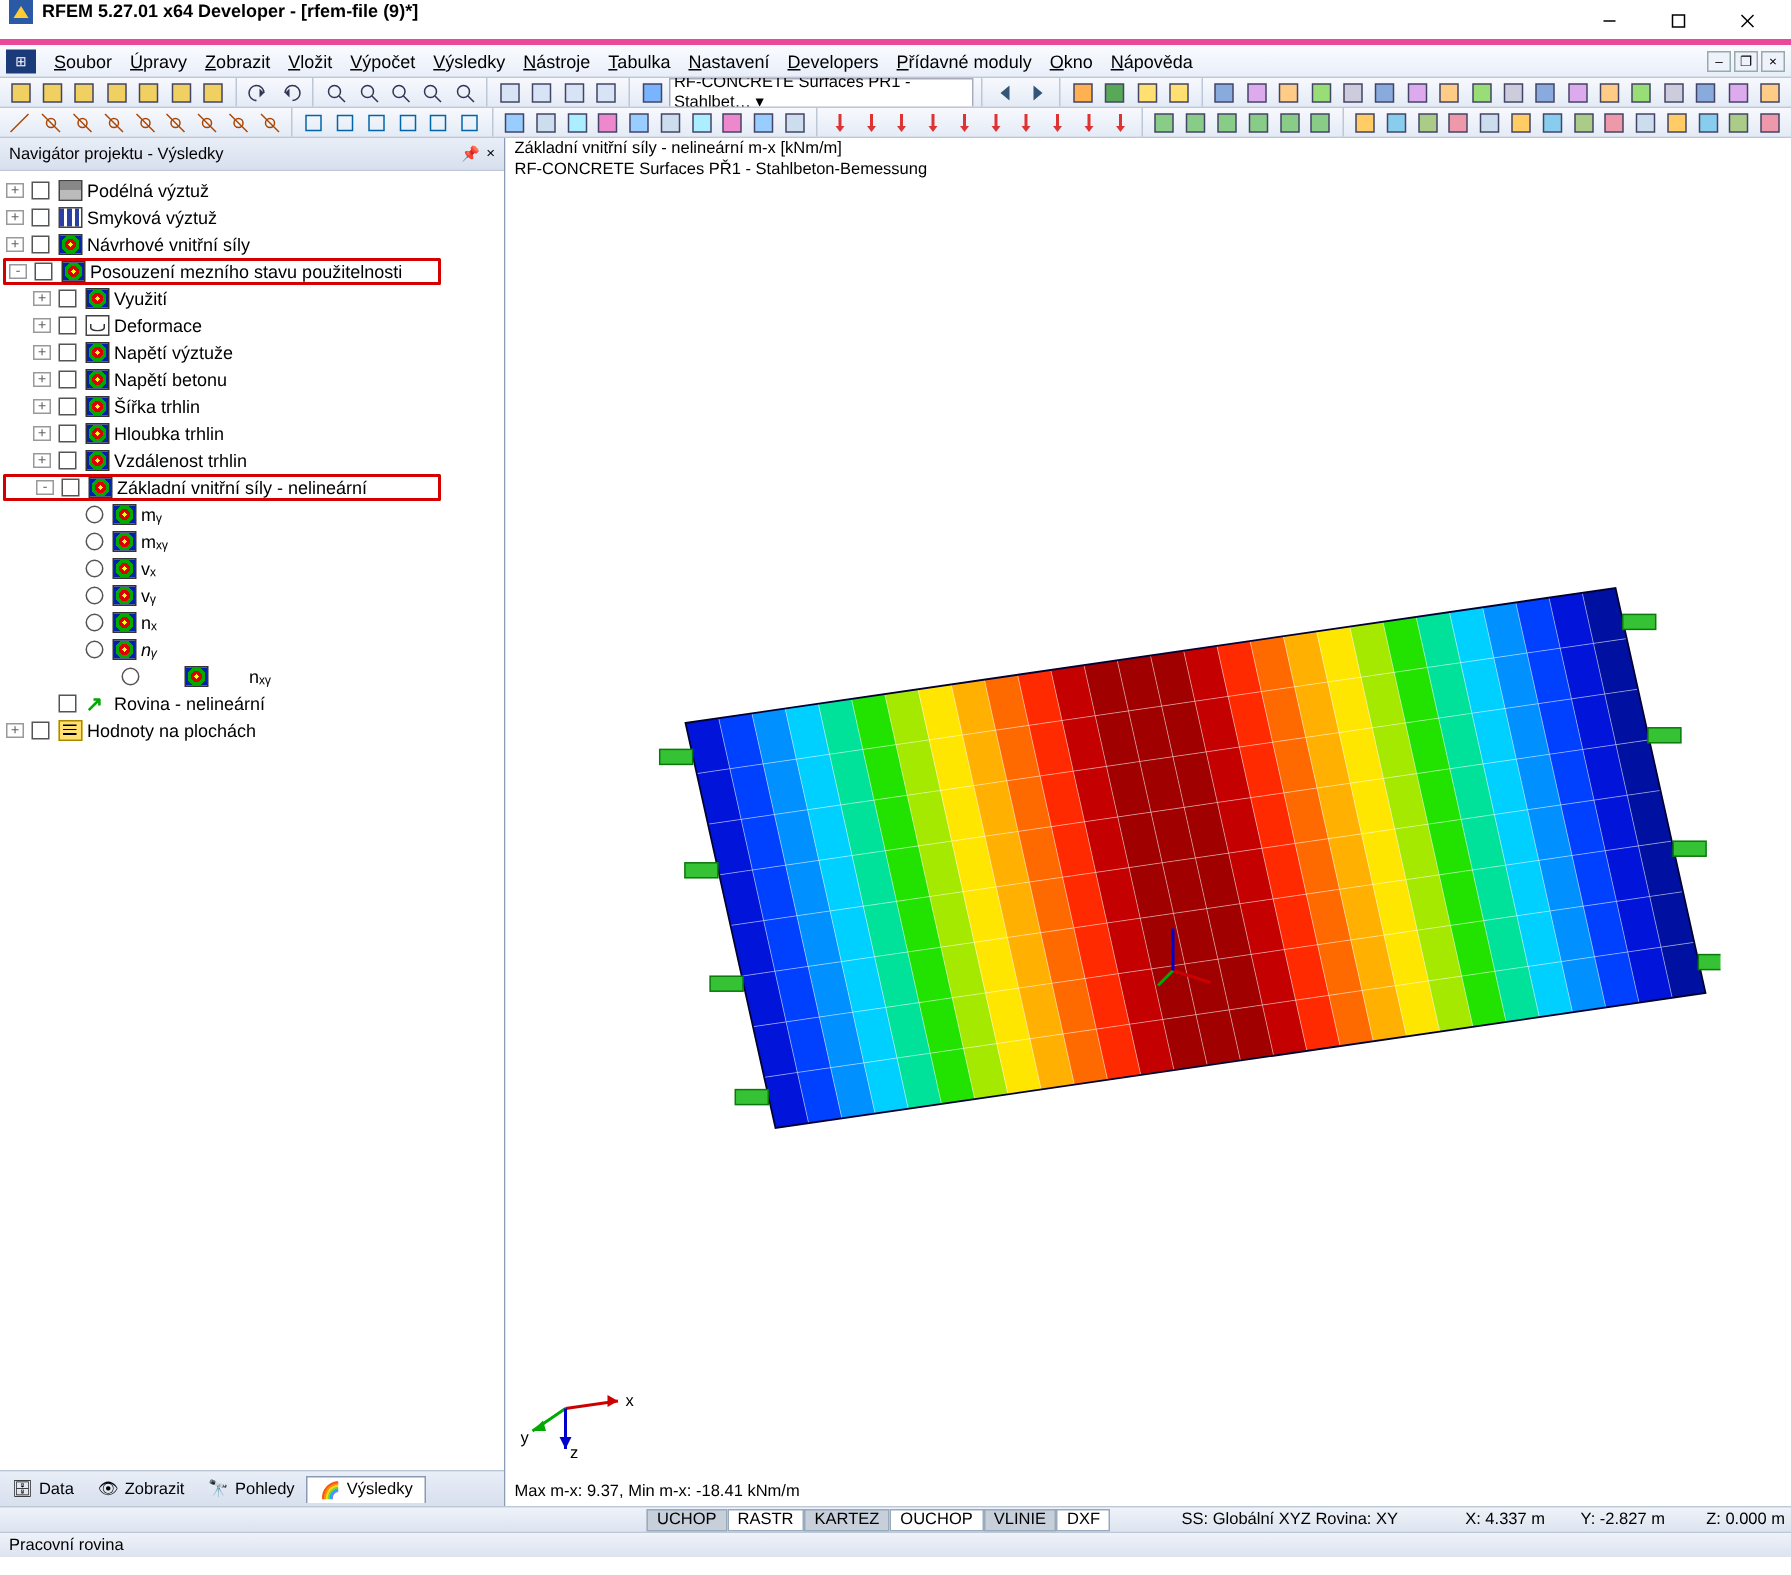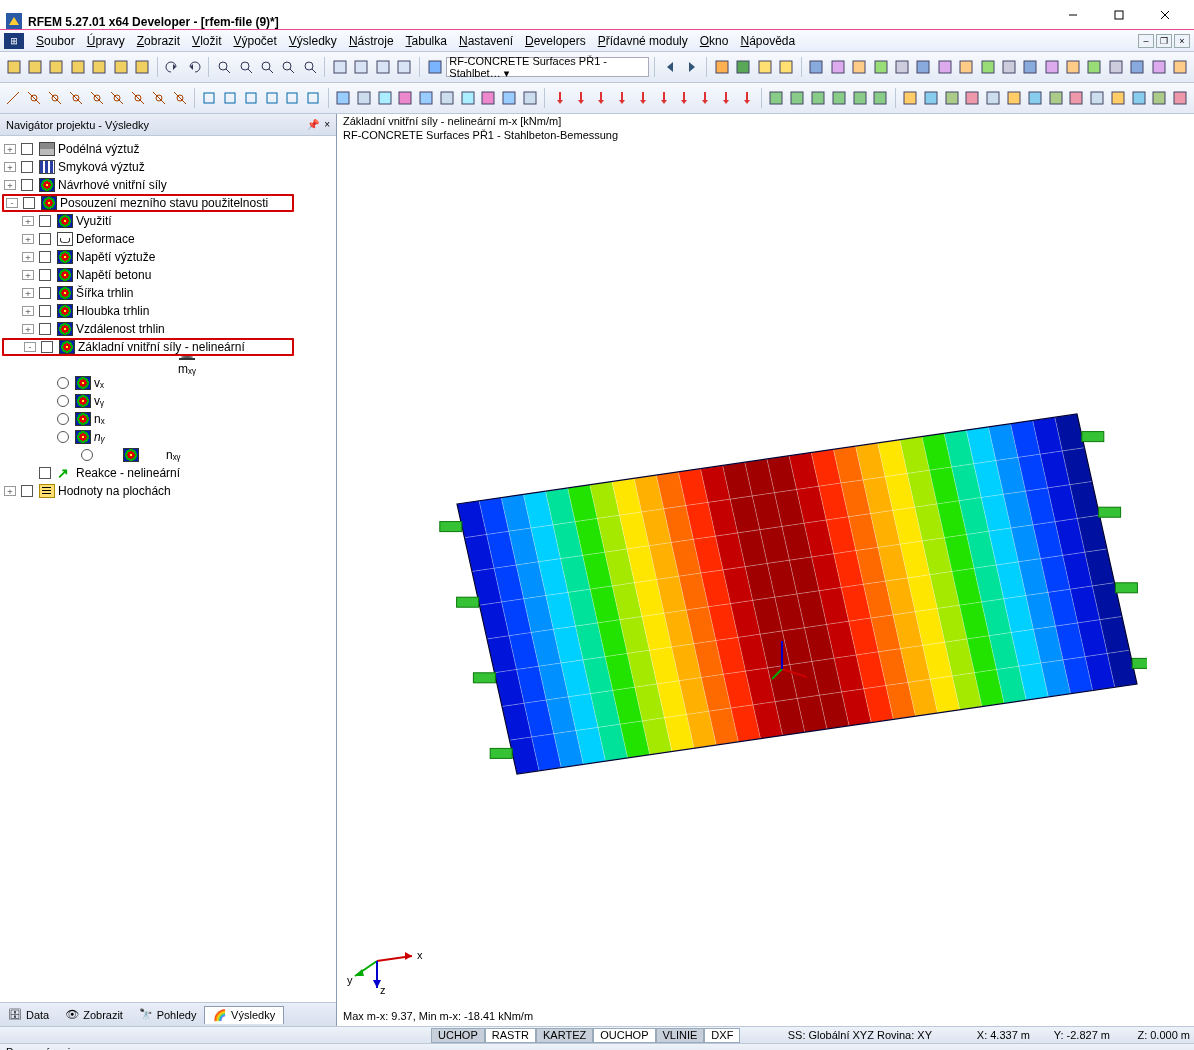--- a/index.html
+++ b/index.html
@@ -1,28 +1,28 @@
 <!DOCTYPE html>
 <html><head>
 <meta charset="utf-8">
 <style>
   * { box-sizing: border-box; font-family: "Segoe UI", Tahoma, sans-serif; }
   body { margin:0; padding:0; background:#fff; width:1194px; height:1050px; overflow:hidden; font-size:12px; color:#000;}
-  .titlebar { height:30px; background:#fff; border-bottom:1px solid #ec4899; display:flex; align-items:flex-end; padding:0 6px; }
+  .titlebar { height:30px; background:#fff; border-bottom:4px solid #ec4899; display:flex; align-items:flex-start; padding:0 6px; }
   .titlebar .icon { width:16px; height:16px; margin-right:6px; }
   .titlebar .title { font-weight:bold; flex:1; font-size:12px;}
   .winbtns { display:flex; gap:0; }
   .winbtn { width:46px; height:28px; display:flex; align-items:center; justify-content:center; }
   .menubar { height:22px; background:linear-gradient(#fafcff,#e8eef9); border-bottom:1px solid #bcc7d8; display:flex; align-items:center; padding:0 4px; font-size:12px; }
   .menubar .logo { width:20px; height:16px; background:#1a3a7a; margin-right:6px; display:flex; align-items:center; justify-content:center; color:#fff; font-size:9px;}
   .menuitem { padding:2px 6px; cursor:default;margin-top:24px; }
   .menuitem u { text-decoration:underline;}
   .mdicontrols { margin-left:auto; display:flex; gap:2px;}
   .mdicontrols div{ width:16px; height:14px; border:1px solid #9aa; background:#eef3fb; font-size:9px; display:flex; align-items:center; justify-content:center;}
-  .toolbar { height:31px; background:linear-gradient(#f7f9fd,#e4ebf6); border-bottom:1px solid #bcc7d8; display:flex; align-items:center; padding:0 4px; gap:2px; overflow:hidden;}
+  .toolbar { height:20px; background:linear-gradient(#f7f9fd,#e4ebf6); border-bottom:1px solid #bcc7d8; display:flex; align-items:center; padding:0 4px; gap:2px; overflow:hidden;}
   .tbicon { width:20px; height:20px; display:flex; align-items:center; justify-content:center; border:1px solid transparent; border-radius:2px; position:relative;}
   .tbicon svg { width:16px; height:16px;}
   .tbsep { width:1px; height:20px; background:#bcc7d8; margin:0 3px;}
   .tbselect { height:20px; border:1px solid #aab; font-size:11px; background:#fff; padding:0 2px; display:flex; align-items:center;}
   .content { display:flex; height:calc(1050px - 30px - 22px - 26px - 26px - 17px - 17px); }
   .sidebar { width:337px; border-right:1px solid #8a9bb3; display:flex; flex-direction:column; background:#fff; }
   .sidehdr { height:22px; background:linear-gradient(#e9eef7,#d8e0ee); border-bottom:1px solid #bcc7d8; display:flex; align-items:center; padding:0 6px; font-size:11px;}
   .sidehdr .spacer{flex:1;}
   .sidehdr .pin{font-size:10px; margin-left:4px;}
   .tree { flex:1; overflow:auto; padding:4px 2px; font-size:12px; line-height:18px;}
@@ -706,61 +706,67 @@
           <span class="cb"></span>
           <span class="ico-rb"></span>
           <span>Vzdálenost trhlin</span>
         </div>
         <div class="node hl" style="padding-left: 20px; padding-top: 0px; margin-left: 0px; margin-right: 40px;">
           <span class="exp">-</span>
           <span class="cb"></span>
           <span class="ico-rb"></span>
           <span>Základní vnitřní síly - nelineární</span>
         </div>
-        <div class="node" style="padding-left: 38px; flex-direction: column;">
-          <span class="noexp"></span>
-          <span class="radio"></span>
-          <span class="ico-rb"></span>
-          <span>mₓᵧ</span>
-        </div>
         <div class="node" style="padding-left: 38px;">
           <span class="noexp"></span>
           <span class="radio"></span>
           <span class="ico-rb"></span>
-          <span>vₓ</span>
+          <span>mᵧ</span>
         </div>
         <div class="node" style="padding-left: 38px;">
           <span class="noexp"></span>
           <span class="radio"></span>
           <span class="ico-rb"></span>
-          <span>vᵧ</span>
+          <span>mₓᵧ</span>
         </div>
         <div class="node" style="padding-left: 38px;">
           <span class="noexp"></span>
           <span class="radio"></span>
           <span class="ico-rb"></span>
+          <span>vₓ</span>
+        </div>
+        <div class="node" style="padding-left: 38px;">
+          <span class="noexp"></span>
+          <span class="radio"></span>
+          <span class="ico-rb"></span>
+          <span>vᵧ</span>
+        </div>
+        <div class="node" style="padding-left: 38px;">
+          <span class="noexp"></span>
+          <span class="radio"></span>
+          <span class="ico-rb"></span>
           <span>nₓ</span>
         </div>
         <div class="node" style="padding-left: 38px; font-style: italic;">
           <span class="noexp"></span>
           <span class="radio"></span>
           <span class="ico-rb"></span>
           <span>nᵧ</span>
         </div>
         <div class="node" style="padding-left: 38px; gap: 24px;">
           <span class="noexp"></span>
           <span class="radio"></span>
           <span class="ico-rb"></span>
           <span>nₓᵧ</span>
         </div>
         <div class="node" style="padding-left: 20px;">
           <span class="noexp"></span>
           <span class="cb"></span>
           <span class="ico-react"></span>
-          <span>Reakce - nelineární</span>
+          <span>Rovina - nelineární</span>
         </div>
         <div class="node" style="padding-left: 2px;">
           <span class="exp">+</span>
           <span class="cb"></span>
           <span class="ico-vals"></span>
           <span>Hodnoty na plochách</span>
         </div>
       </div>
     <div class="tabbar" id="navtabs">
         <div class="tab">

